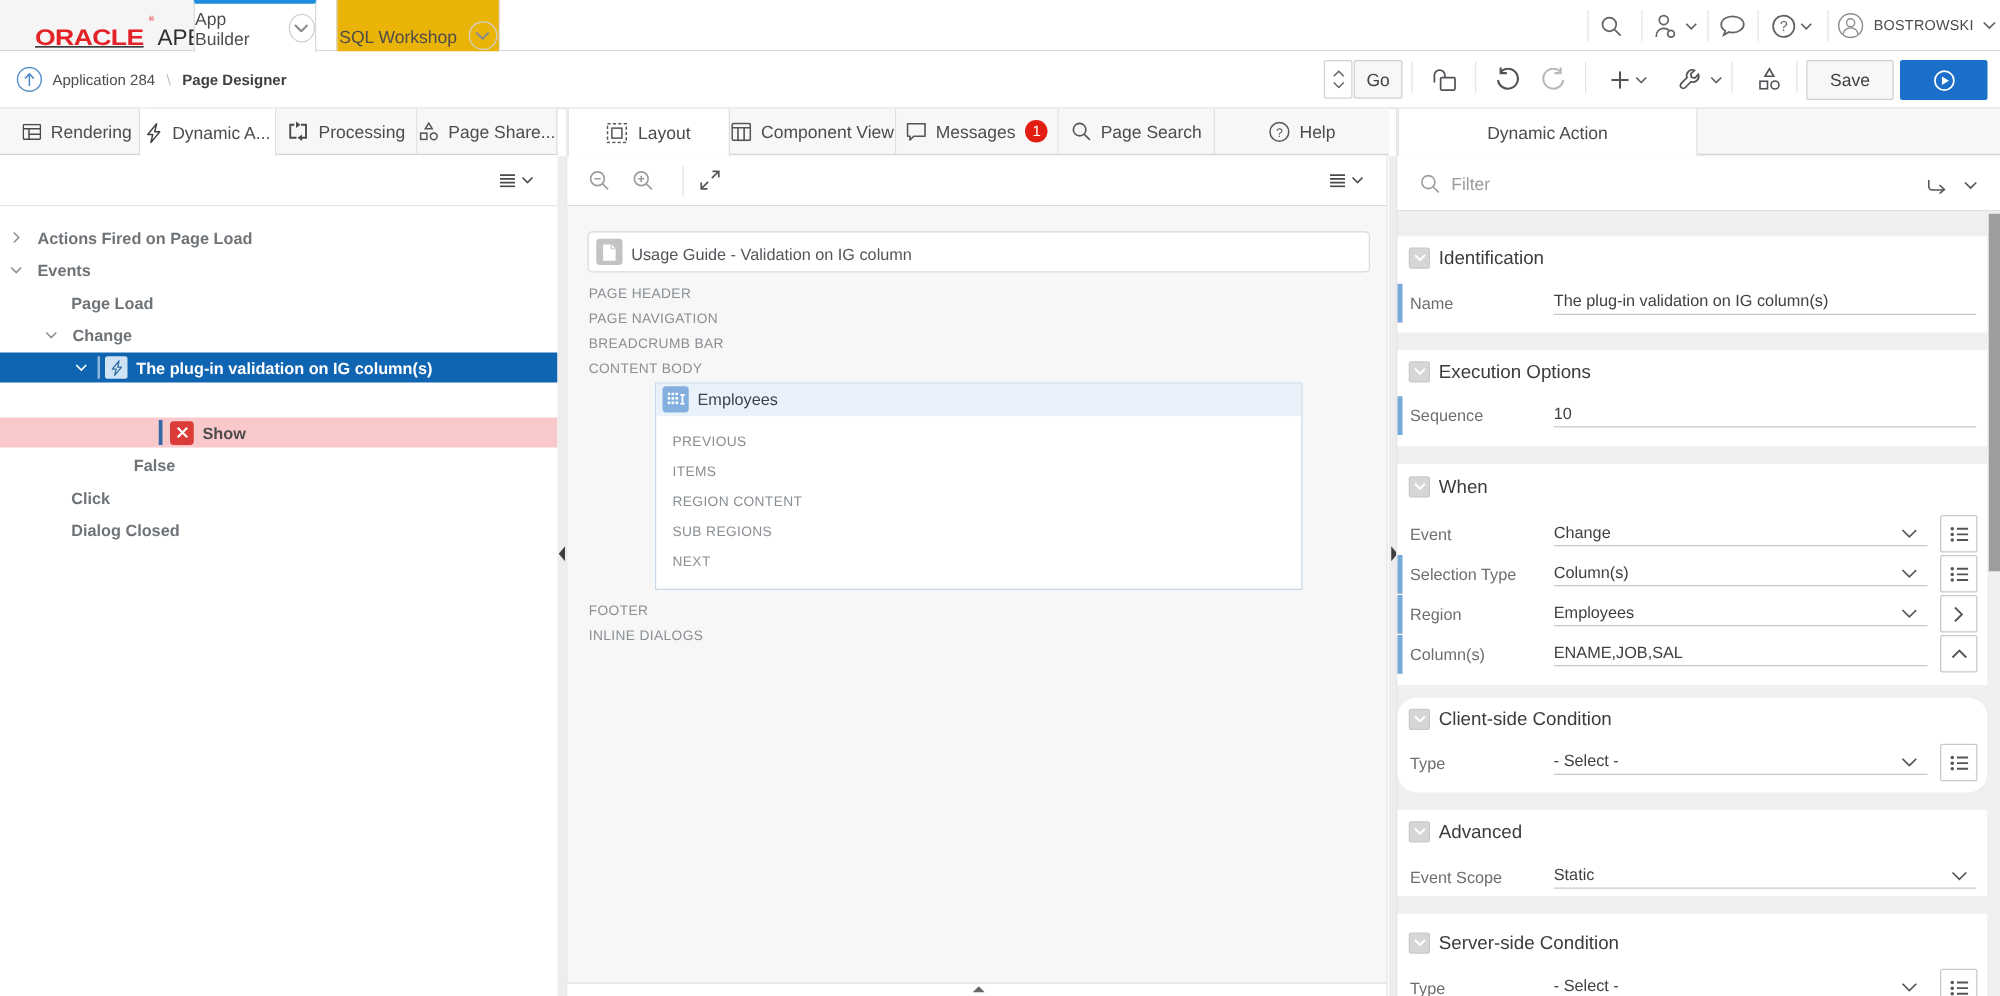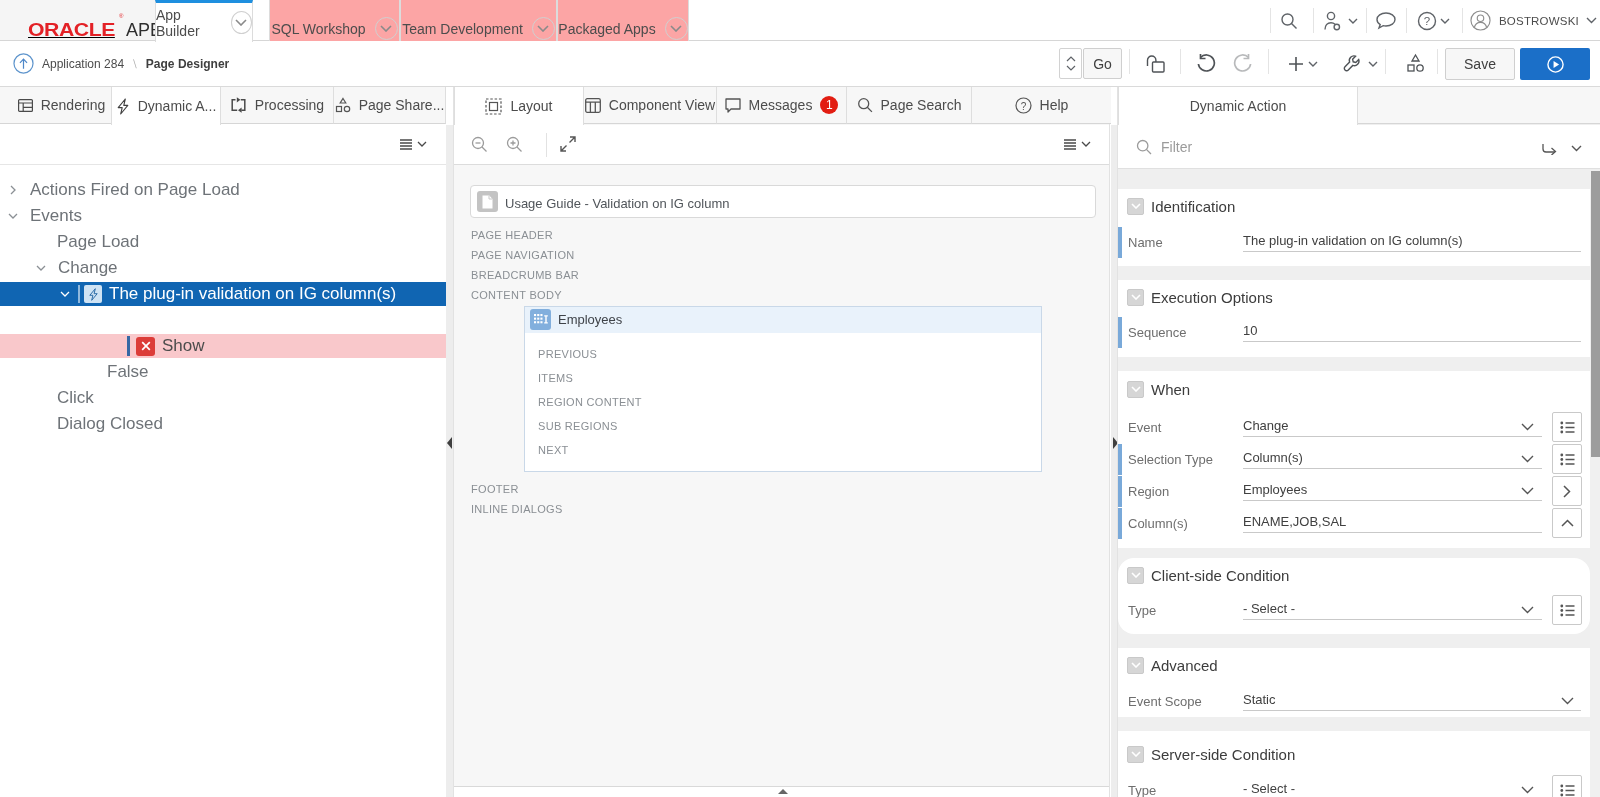--- a/index.html
+++ b/index.html
@@ -7,21 +7,21 @@
   font-family:"Liberation Sans", sans-serif; }
 .abs { position:absolute; }
 #page { position:relative; width:1600px; height:797px; }
 
 
 #hdr { position:absolute; top:0; left:0; width:1600px; height:41px; background:#fff; border-bottom:1px solid #d6d6d6; }
 #logozone { position:absolute; left:0; top:0; width:155px; height:41px; background:#f5f5f5; border-bottom:1px solid #d6d6d6; }
 #logo { position:absolute; left:28px; top:0; height:41px; display:flex; align-items:flex-end;text-decoration:underline; }
 #logo .o { color:#e32126; font-weight:bold; font-size:18px; transform:scaleX(1.18); transform-origin:left center; letter-spacing:-0.4px;}
 #logo .a { color:#2f2f2f; font-size:18px; margin-left:98px; position:absolute; }
-.htab { position:absolute; top:0; height:58px; background:#fca5a5; border-left:1px solid #dcdcdc; border-right:1px solid #dcdcdc; border-bottom:1px solid #d6d6d6;
+.htab { position:absolute; top:0; height:58px; background:#eab308; border-left:1px solid #dcdcdc; border-right:1px solid #dcdcdc; border-bottom:1px solid #d6d6d6;
   font-size:14px; color:#4c4c4c; display:flex; align-items:center; justify-content:center; gap:9px; }
 .htab.active { background:#fff; border-top:3px solid #1e8fdf; border-bottom:0; height:42px; z-index:2; }
 .circ-chev { width:23px; height:23px; border:1px solid #d0d0d0; border-radius:50%; display:flex; align-items:center; justify-content:center; }
 .hicon { position:absolute; top:0; height:41px; display:flex; align-items:center; justify-content:center; color:#5f6368; }
 .hsep { position:absolute; top:8px; height:25px; width:1px; background:#e4e4e4; }
 
 
 #tbar { position:absolute; top:41px; left:0; width:1600px; height:46px; background:#fff; border-bottom:1px solid #dadada; }
 #crumb { position:absolute; left:13px; top:12px; display:flex; align-items:center; font-size:12px; color:#4c4c4c; }
 .btn { border:1px solid #cfcfcf; background:#f7f7f7; border-radius:2px; font-size:14px; color:#404040;
@@ -30,21 +30,21 @@
 
 #main { position:absolute; top:87px; left:0; width:1600px; height:710px; }
 .tabbar { position:absolute; top:0; left:0; right:0; height:37px; background:#f7f7f7; border-bottom:1px solid #d6d6d6; }
 .ptab { position:absolute; top:0; height:37px; display:flex; align-items:center; justify-content:center; gap:8px;
   font-size:14px; color:#4c4c4c; border-right:1px solid #dedede; border-bottom:1px solid #d6d6d6; background:#f7f7f7; }
 .ptab.active { background:#fff; height:38px; border-bottom:0; border-right:1px solid #dedede; border-left:1px solid #dedede; }
 
 
 #lpanel { position:absolute; left:0; top:0; width:446px; height:710px; background:#fff; }
 #ltoolbar { position:absolute; top:38px; left:0; width:446px; height:40px; background:#fff; border-bottom:1px solid #e6e6e6;}
-#tree { position:absolute; top:79px; left:0; width:446px; bottom:0; font-size:17px; color:#6e7378; }
+#tree { position:absolute; top:79px; left:0; width:446px; bottom:0; font-size:13px; color:#6e7378;font-weight:bold; }
 .trow { position:absolute; left:0; width:446px; height:24px; display:flex; align-items:center; }
 
 
 #mpanel { position:absolute; left:453px; top:0; width:657px; height:710px; background:#f7f7f7; border-left:1px solid #e2e2e2; border-right:1px solid #e2e2e2; }
 #mtoolbar { position:absolute; top:38px; left:0; width:655px; height:40px; background:#fff; border-bottom:1px solid #dcdcdc; }
 #mcontent { position:absolute; top:78px; left:0; width:655px; bottom:10px; background:#f7f7f7; border-bottom:1px solid #d9d9d9;}
 #mfooter { position:absolute; bottom:0; height:10px; left:0; width:655px; background:#fff; }
 .glabel { font-size:11px; color:#8a8f94; letter-spacing:0.3px; }
 
 
@@ -83,34 +83,20 @@
           </svg>
         </span>
     </div>
     <div class="htab" style="left:269px; width:131px;">SQL Workshop
       <span class="circ-chev">
           <svg width="12" height="7" viewBox="0 0 12 7">
             <path d="M1 1l5 5 5-5" fill="none" stroke="#8a8a8a" stroke-width="1.6"></path>
           </svg>
         </span>
     </div>
-    <div class="htab" style="left:400px; width:157px;">Team Development
-      <span class="circ-chev">
-          <svg width="12" height="7" viewBox="0 0 12 7">
-            <path d="M1 1l5 5 5-5" fill="none" stroke="#8a8a8a" stroke-width="1.6"></path>
-          </svg>
-        </span>
-    </div>
-    <div class="htab" style="left:557px; width:132px;">Packaged Apps
-      <span class="circ-chev">
-          <svg width="12" height="7" viewBox="0 0 12 7">
-            <path d="M1 1l5 5 5-5" fill="none" stroke="#8a8a8a" stroke-width="1.6"></path>
-          </svg>
-        </span>
-    </div>
     <div class="hsep" style="left:1270px;"></div>
     <div class="hsep" style="left:1313px;"></div>
     <div class="hsep" style="left:1366px;"></div>
     <div class="hsep" style="left:1406px;"></div>
     <div class="hsep" style="left:1462px;"></div>
     <div class="hicon" style="left:1278px; width:22px;">
       <svg width="18" height="18" viewBox="0 0 18 18">
           <circle cx="7.5" cy="7.5" r="5.5" fill="none" stroke="#5f6368" stroke-width="1.4"></circle>
           <path d="M11.5 11.5l5 5" stroke="#5f6368" stroke-width="1.4"></path>
         </svg>

